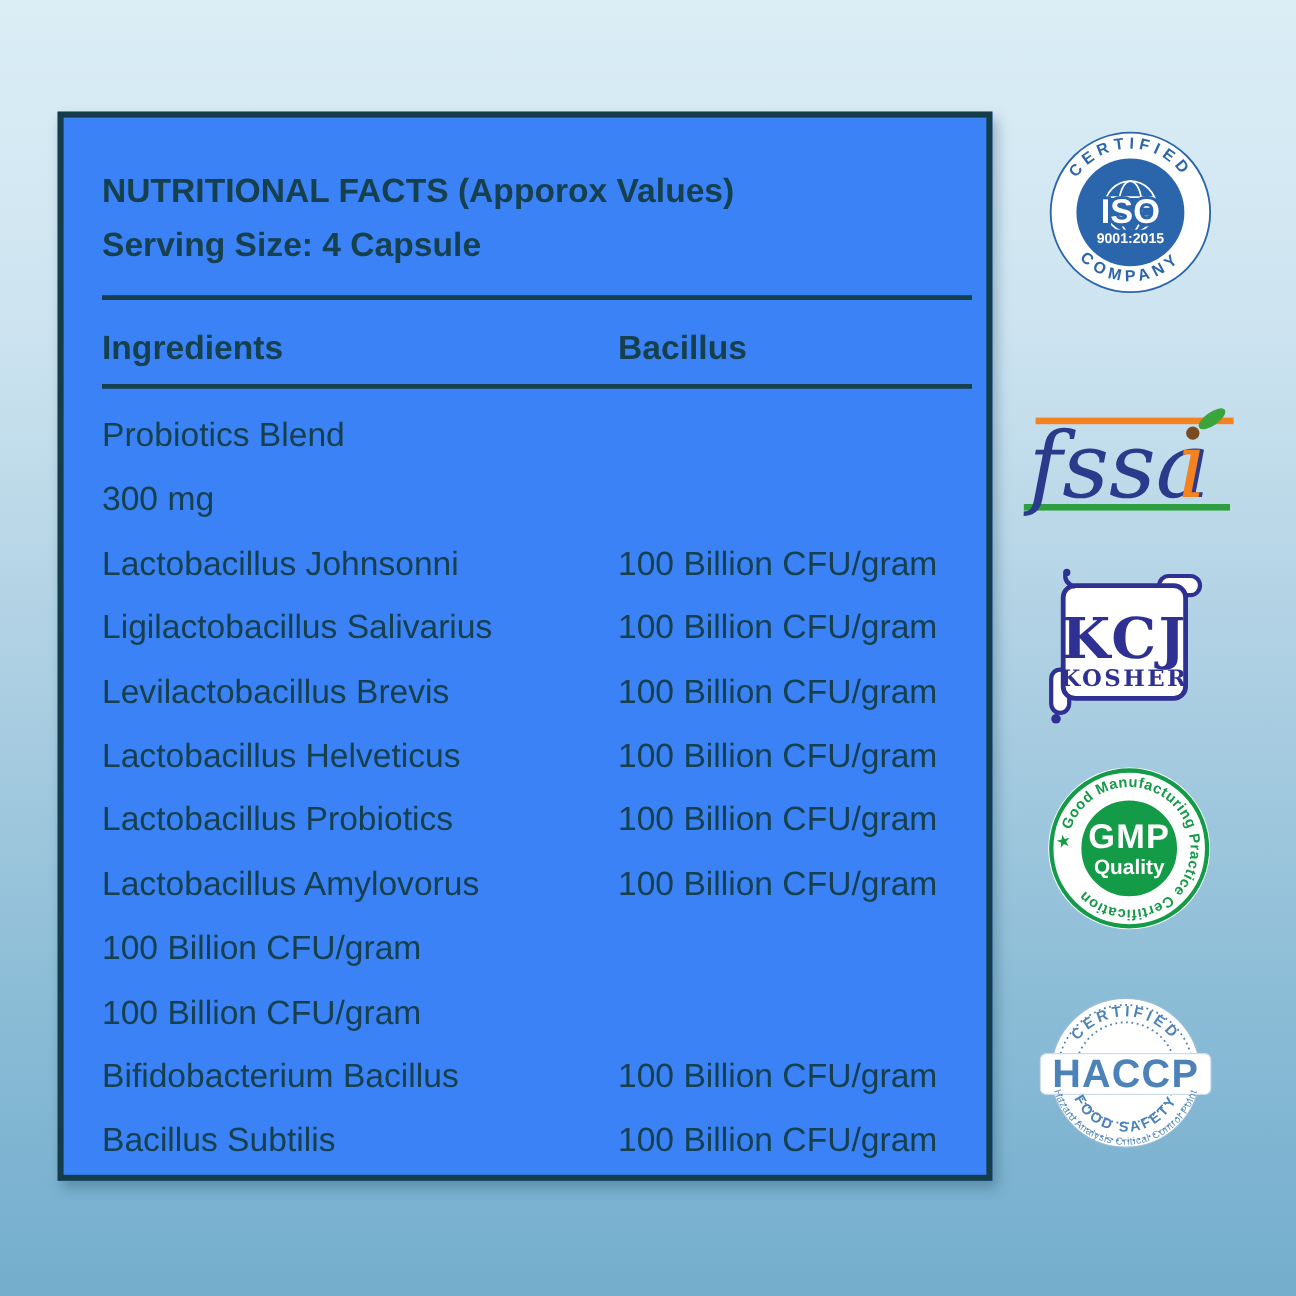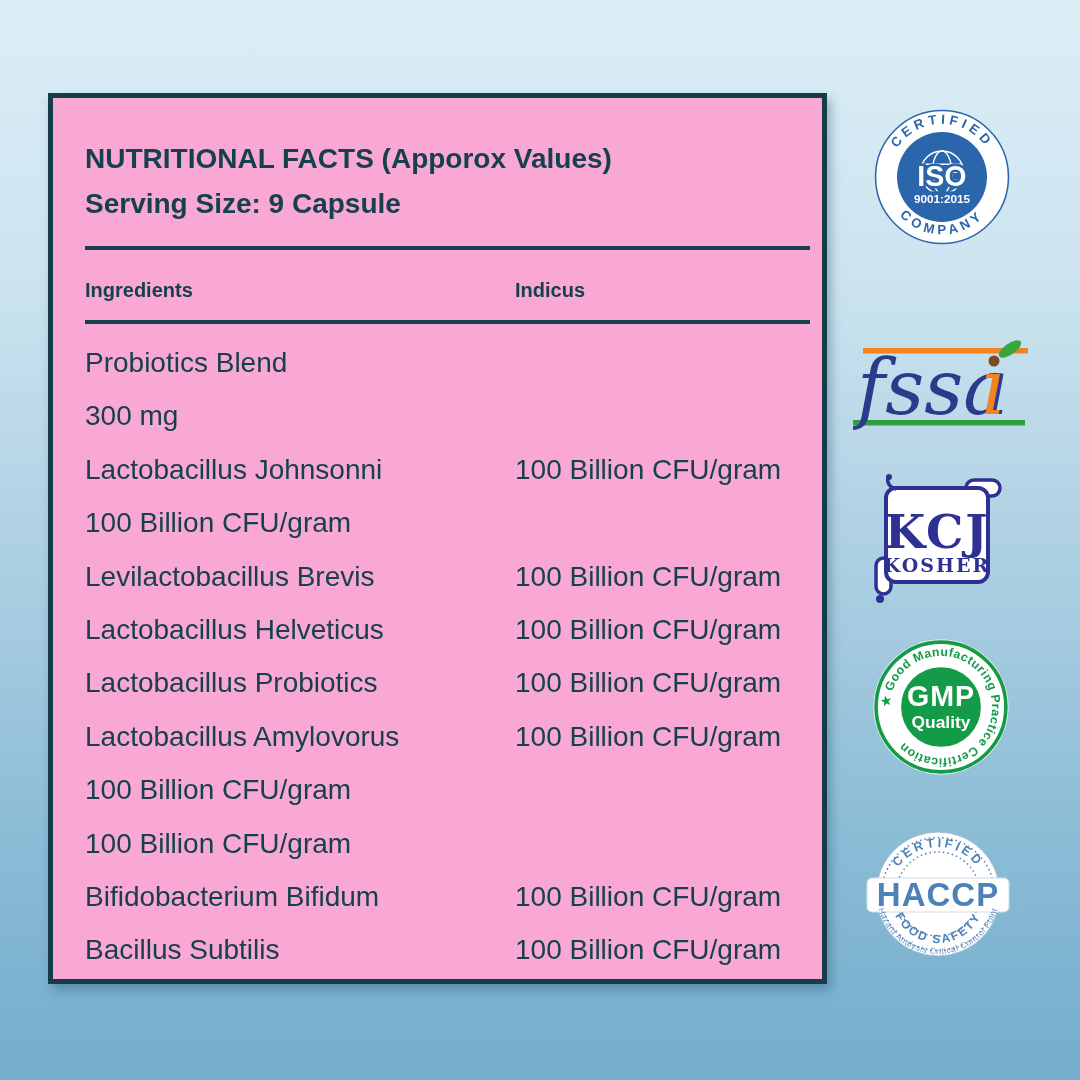--- a/index.html
+++ b/index.html
@@ -3,73 +3,74 @@
 <meta charset="utf-8">
 <style>
   html,body{margin:0;padding:0;}
   body{
     width:1080px;height:1080px;overflow:hidden;position:relative;
     font-family:"Liberation Sans", sans-serif;
     background:linear-gradient(180deg,#dbeef6 0%,#cde4f0 25%,#a9cde1 55%,#8abcd6 78%,#74adcd 100%);
   }
   .panel{
     position:absolute;left:48px;top:93px;width:779px;height:891px;
-    background:#f9a8d4;border:5px solid #143d49;box-sizing:border-box;
+    background:#3b82f6;border:5px solid #143d49;box-sizing:border-box;
     padding:0 12px 0 32px;
     box-shadow:4px 6px 10px rgba(25,70,92,.35);
     color:#16404d;
   }
   .title-block{margin-top:38px;}
   .title-line{font-size:28px;font-weight:700;line-height:45px;color:#16404d;}
   .rule{height:4px;background:#16404d;border:none;margin:0;}
   .rule-1{margin-top:20px;}
   .rule-2{margin-top:14px;}
-  .cols{display:flex;margin-top:24px;line-height:32px;font-size:20px;font-weight:700;}
+  .cols{display:flex;margin-top:24px;line-height:32px;font-size:28px;font-weight:700;}
   .rows{padding-top:12px;}
   .row{display:flex;line-height:53.4px;font-size:28px;font-weight:400;}
   .ing{width:430px;flex:none;}
   .qty{flex:1;}
   .badge{position:absolute;}
   .b-iso{left:873px;top:108px;}
   .b-fssai{left:853px;top:318px;}
   .b-kcj{left:866px;top:472px;}
   .b-gmp{left:872px;top:638px;}
   .b-haccp{left:866px;top:826px;}
   svg text{font-family:"Liberation Sans", sans-serif;}
   svg .serif{font-family:"DejaVu Serif", serif;}
 </style>
 </head>
 <body>
 
 <div class="panel">
   <div class="title-block">
     <div class="title-line">NUTRITIONAL FACTS (Apporox Values)</div>
-    <div class="title-line">Serving Size: 9 Capsule</div>
+    <div class="title-line">Serving Size: 4 Capsule</div>
   </div>
   <hr class="rule rule-1">
   <div class="cols">
     <div class="ing">Ingredients</div>
-    <div class="qty">Indicus</div>
+    <div class="qty">Bacillus</div>
   </div>
   <hr class="rule rule-2">
   <div class="rows" id="rows">
   <div class="row">
     <div class="ing">Probiotics Blend</div>
   </div>
 
   <div class="row">
     <div class="qty">300 mg</div>
   </div>
 
   <div class="row">
     <div class="ing">Lactobacillus Johnsonni</div>
     <div class="qty">100 Billion CFU/gram</div>
   </div>
 
   <div class="row">
+    <div class="ing">Ligilactobacillus Salivarius</div>
     <div class="qty">100 Billion CFU/gram</div>
   </div>
 
   <div class="row">
     <div class="ing">Levilactobacillus Brevis</div>
     <div class="qty">100 Billion CFU/gram</div>
   </div>
 
   <div class="row">
     <div class="ing">Lactobacillus Helveticus</div>
@@ -88,21 +89,21 @@
 
   <div class="row">
     <div class="qty">100 Billion CFU/gram</div>
   </div>
 
   <div class="row">
     <div class="qty">100 Billion CFU/gram</div>
   </div>
 
   <div class="row">
-    <div class="ing">Bifidobacterium Bifidum</div>
+    <div class="ing">Bifidobacterium Bacillus</div>
     <div class="qty">100 Billion CFU/gram</div>
   </div>
 
   <div class="row">
     <div class="ing">Bacillus Subtilis</div>
     <div class="qty">100 Billion CFU/gram</div>
   </div>
 </div>
 </div>
 

